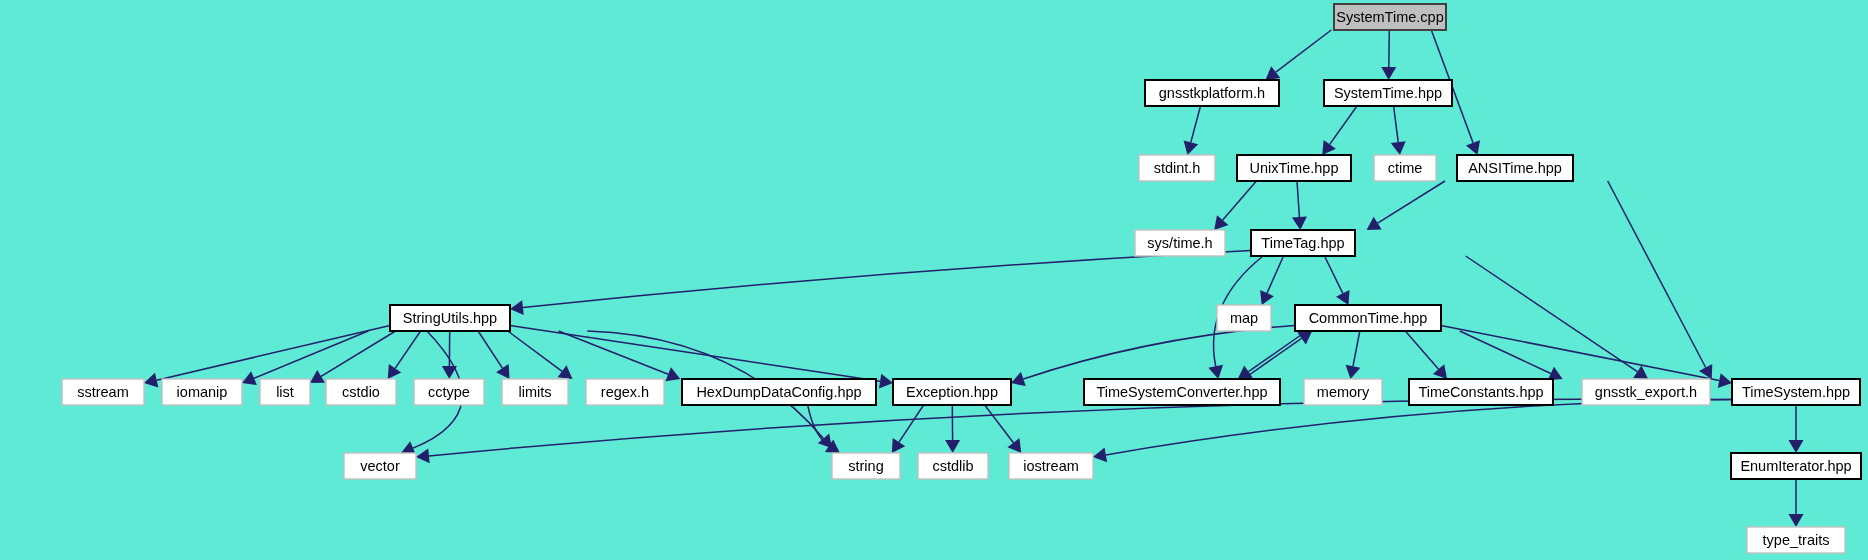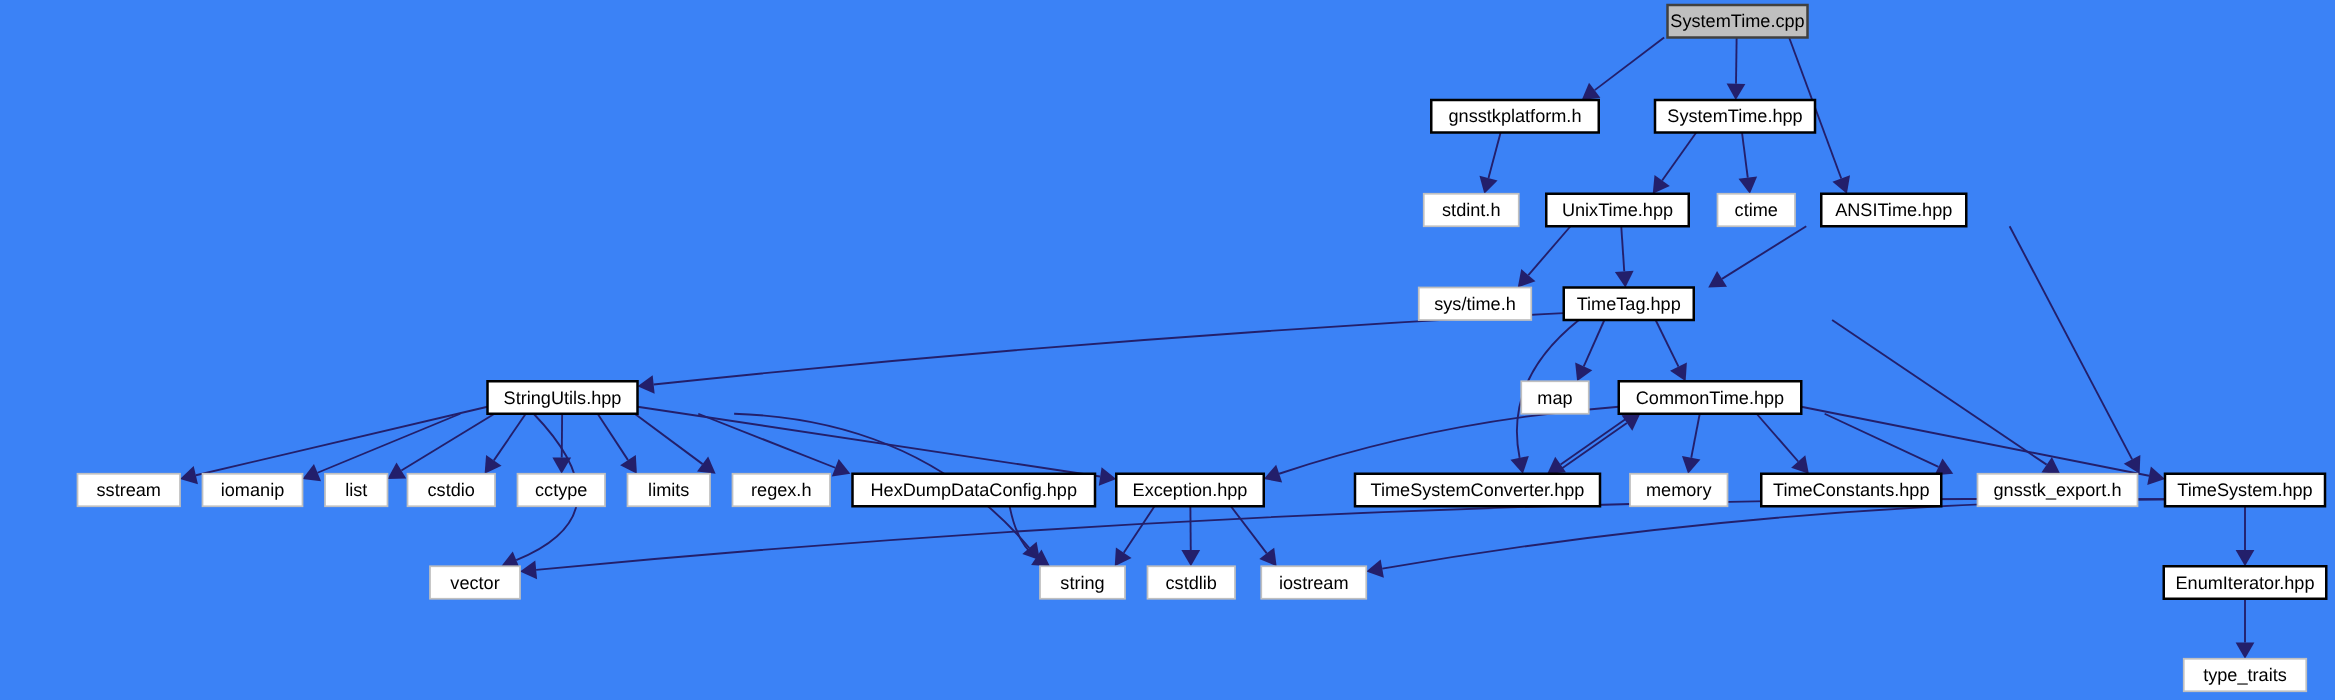--- a/index.html
+++ b/index.html
@@ -1,17 +1,17 @@
 <!DOCTYPE html>
 <html><head>
 <meta charset="utf-8">
 <style>
   html,body{margin:0;padding:0;background:#ffffff;}
   body{font-family:"Liberation Sans","DejaVu Sans",sans-serif;}
-  #graph-root{position:relative;width:1868px;height:560px;background:#3b82f6;overflow:hidden;}
+  #graph-root{position:relative;width:1868px;height:560px;background:#5eead4;overflow:hidden;}
   svg#depgraph{position:absolute;left:0;top:0;width:1868px;height:560px;display:block;}
   .nodebox{fill:#ffffff;stroke:#000000;stroke-width:2;}
   .nodebox.sys{stroke:#c0c0c0;stroke-width:1.4;}
   .nodebox.root{fill:#bfbfbf;stroke:#404040;stroke-width:2;}
   .nodelabel{font-family:"Liberation Sans","DejaVu Sans",sans-serif;font-size:14.5px;fill:#000000;
              text-anchor:middle;dominant-baseline:middle;pointer-events:none;}
   .edge{fill:none;stroke:#231f6b;stroke-width:1.5;}
   .arrowfill{fill:#231f6b;}
 </style>
 </head>

